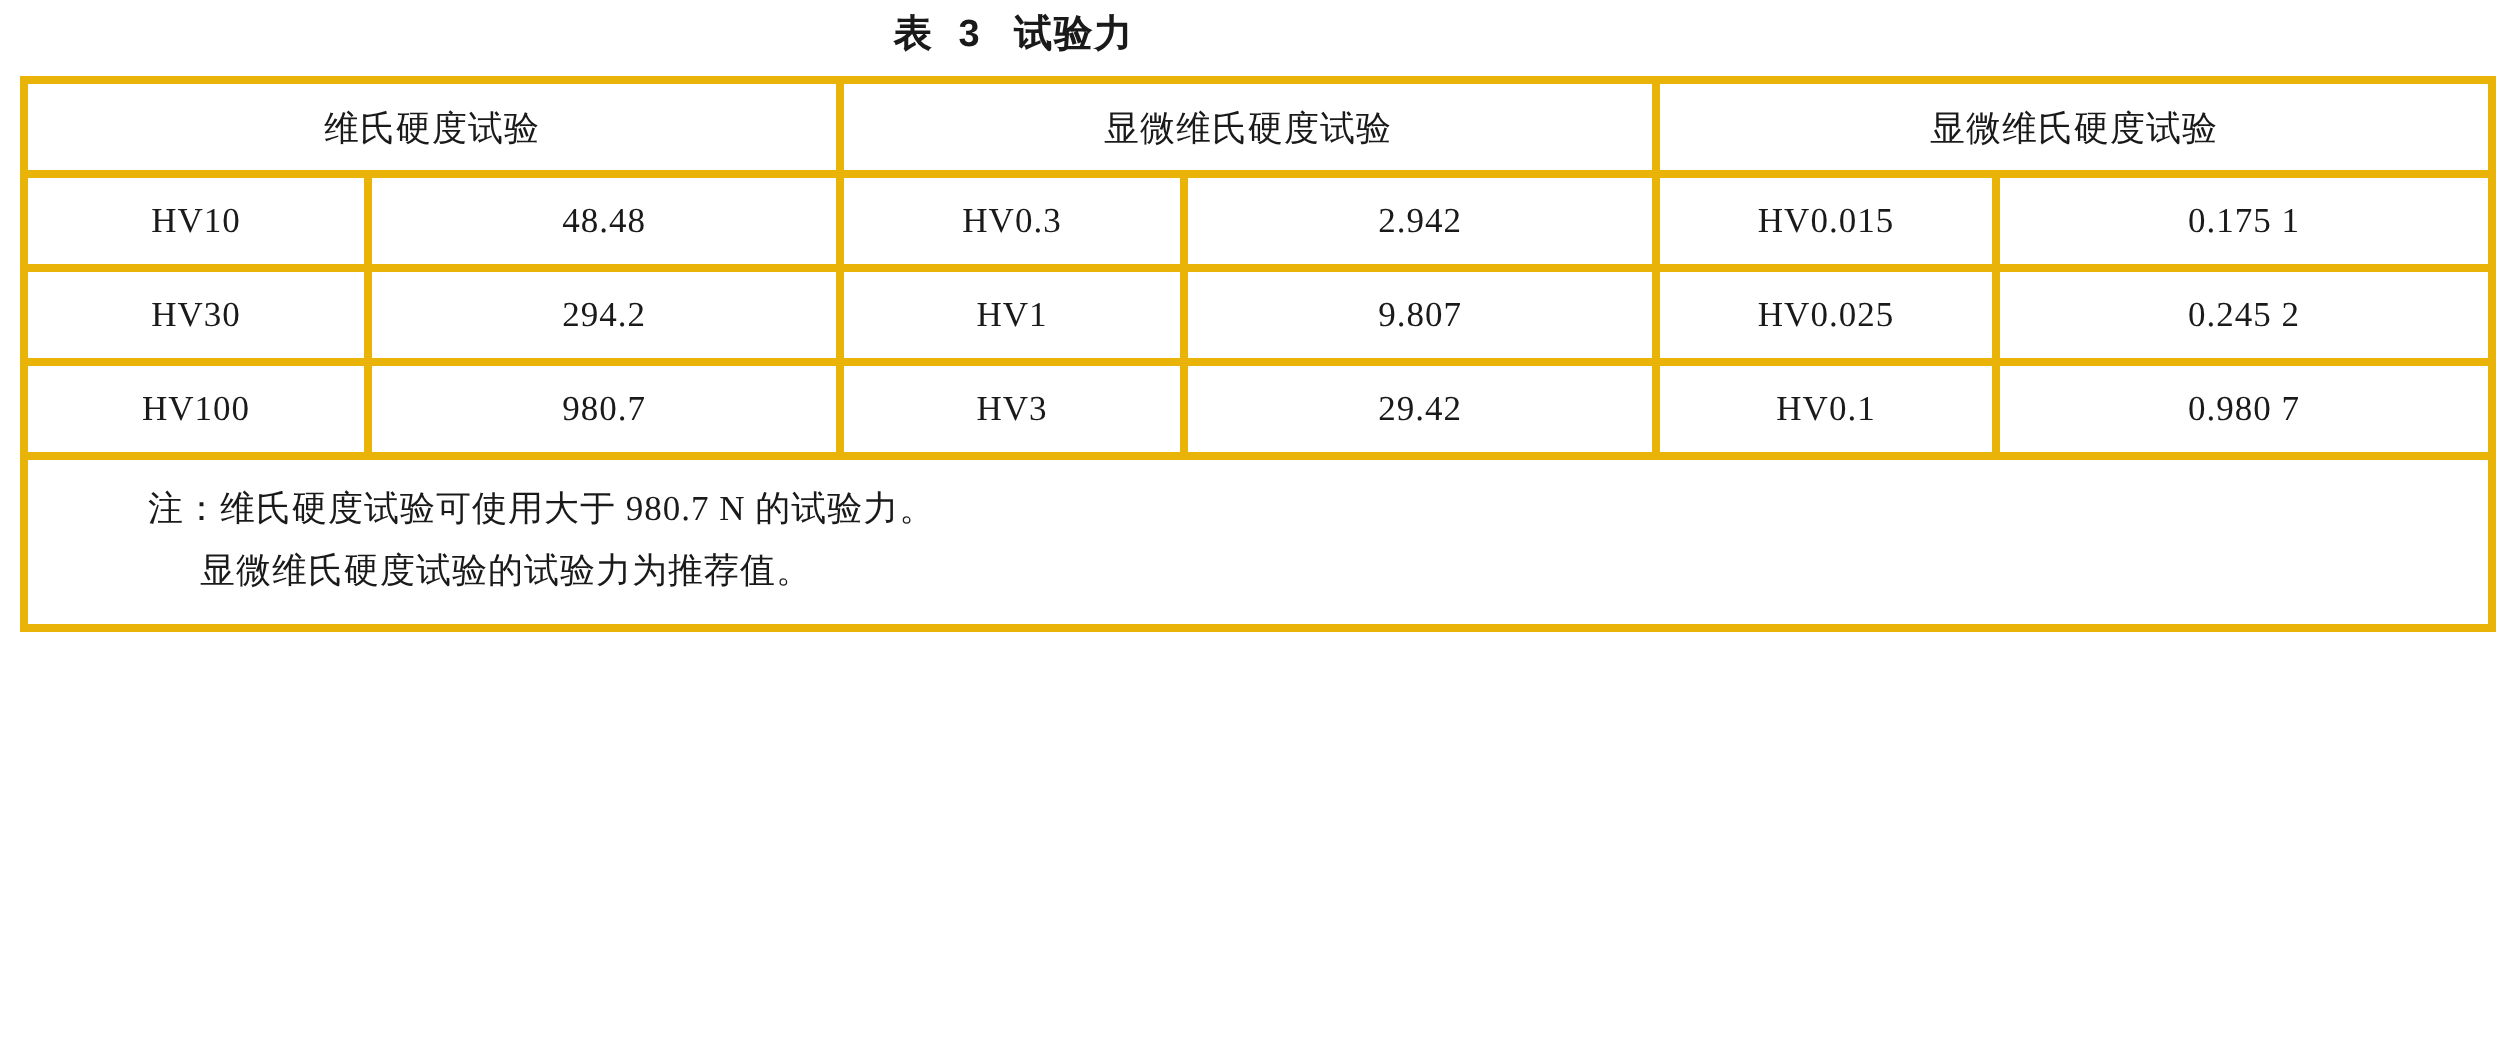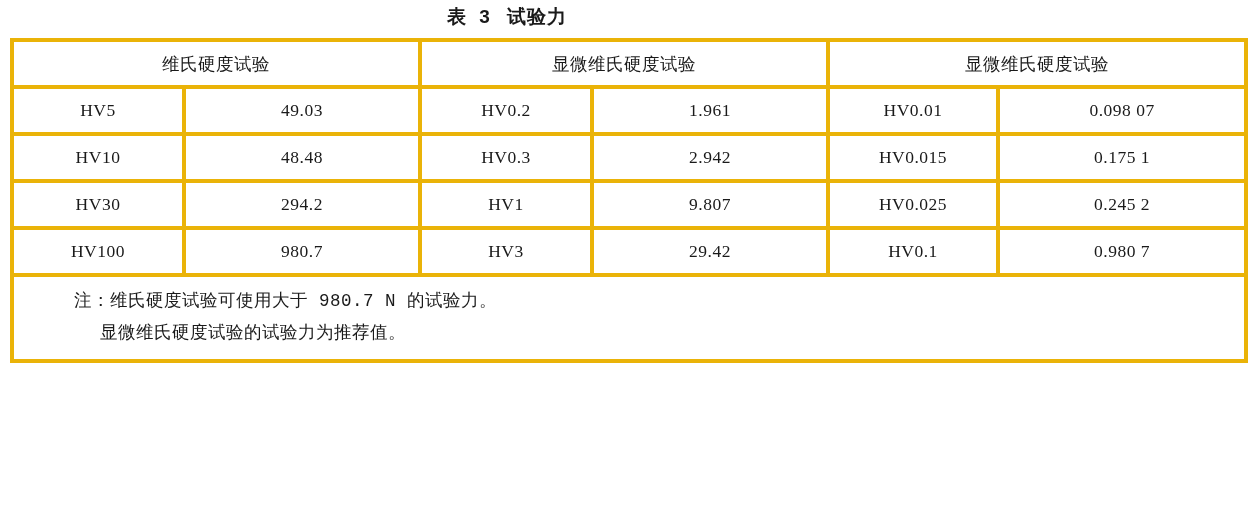--- a/index.html
+++ b/index.html
@@ -66,21 +66,20 @@
   }
   .note-cell {
     text-align: left !important;
     padding: 9px 0 12px 0 !important;
     height: auto !important;
     line-height: 1.75;
     font-size: 17px;
   }
   .note-line-1 {
     padding-left: 60px;
-    font-family: Liberation Mono, monospace;
   }
   .note-line-2 {
     padding-left: 86px;
   }
   .w-sym { width: 172px; }
   .w-val { width: 236px; }
   .w-sym3 { width: 170px; }
   .w-val3 { width: 248px; }
 </style>
 </head>
@@ -105,28 +104,20 @@
           <col class="w-val3">
       </colgroup>
       <tbody>
         <tr class="group-head">
           <td colspan="2">维氏硬度试验</td>
           <td colspan="2">显微维氏硬度试验</td>
           <td colspan="2">显微维氏硬度试验</td>
         </tr>
 
         <tr class="data-row">
-          <td>HV5</td>
-          <td>49.03</td>
-          <td>HV0.2</td>
-          <td>1.961</td>
-          <td>HV0.01</td>
-          <td>0.098 07</td>
-        </tr>
-        <tr class="data-row">
           <td>HV10</td>
           <td>48.48</td>
           <td>HV0.3</td>
           <td>2.942</td>
           <td>HV0.015</td>
           <td>0.175 1</td>
         </tr>
         <tr class="data-row">
           <td>HV30</td>
           <td>294.2</td>

